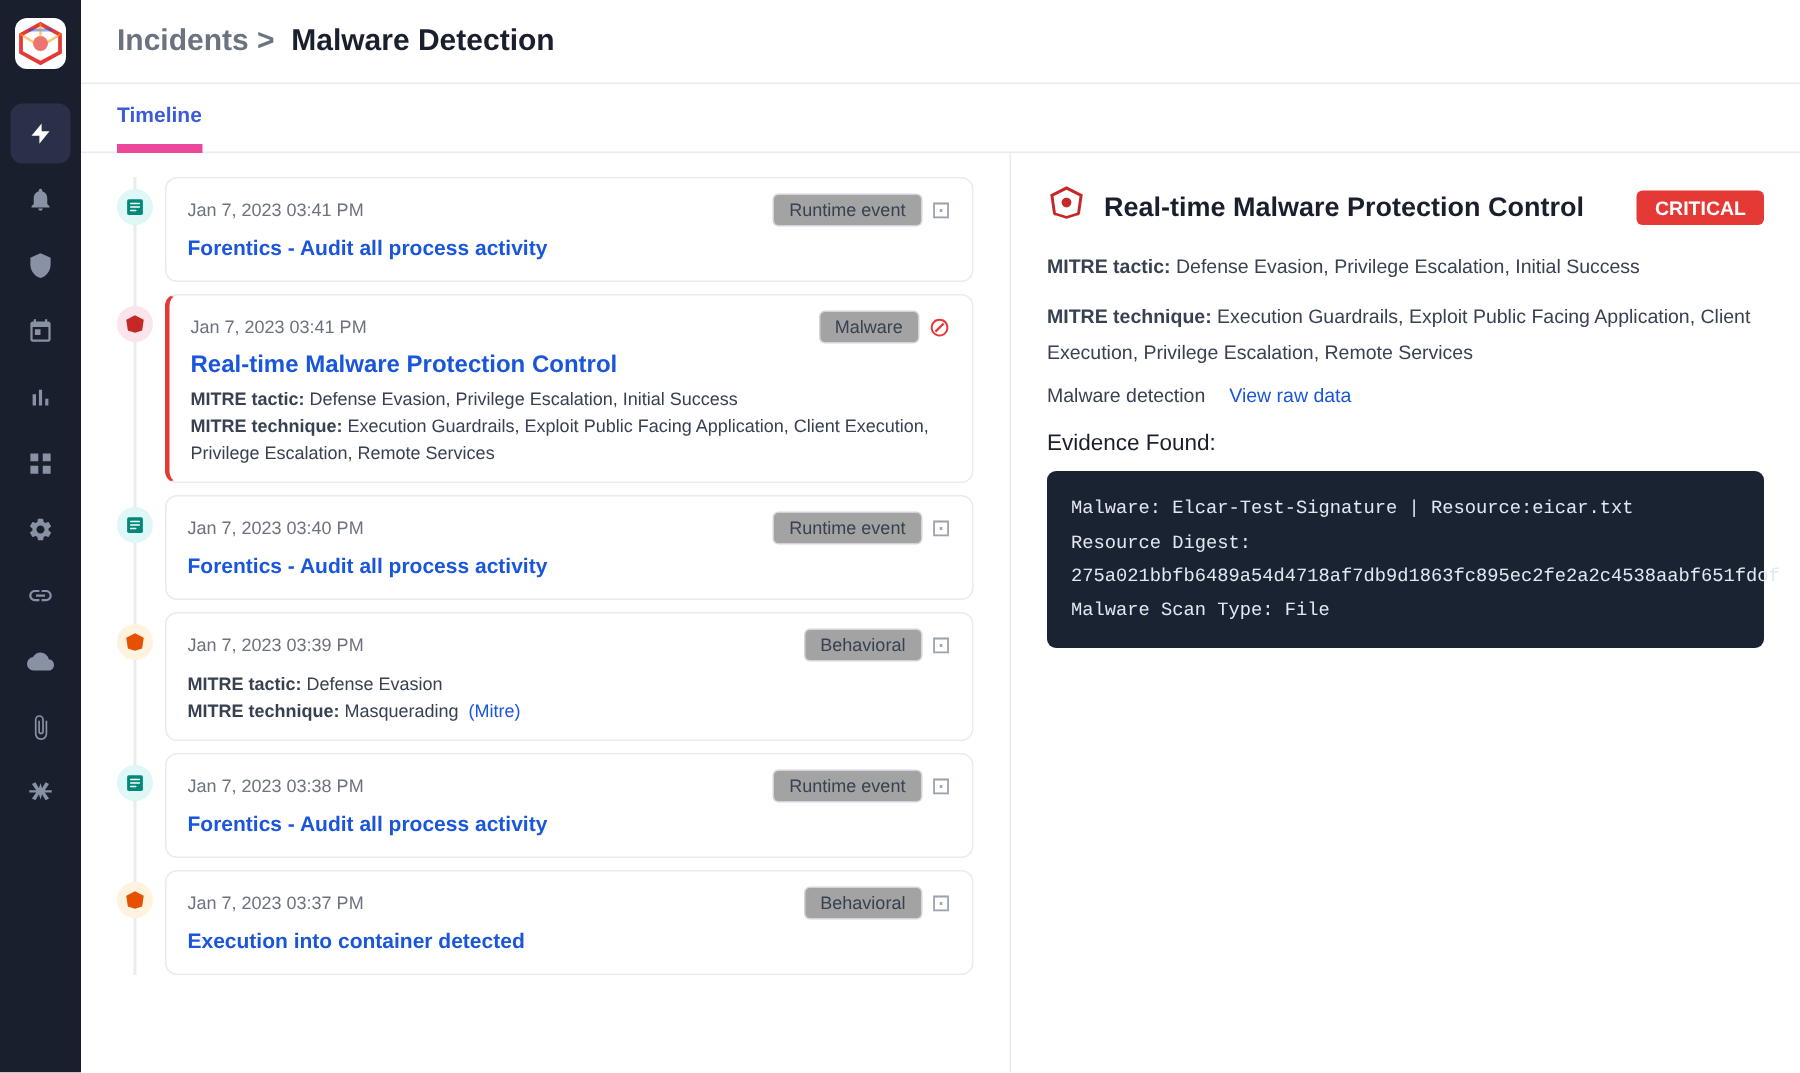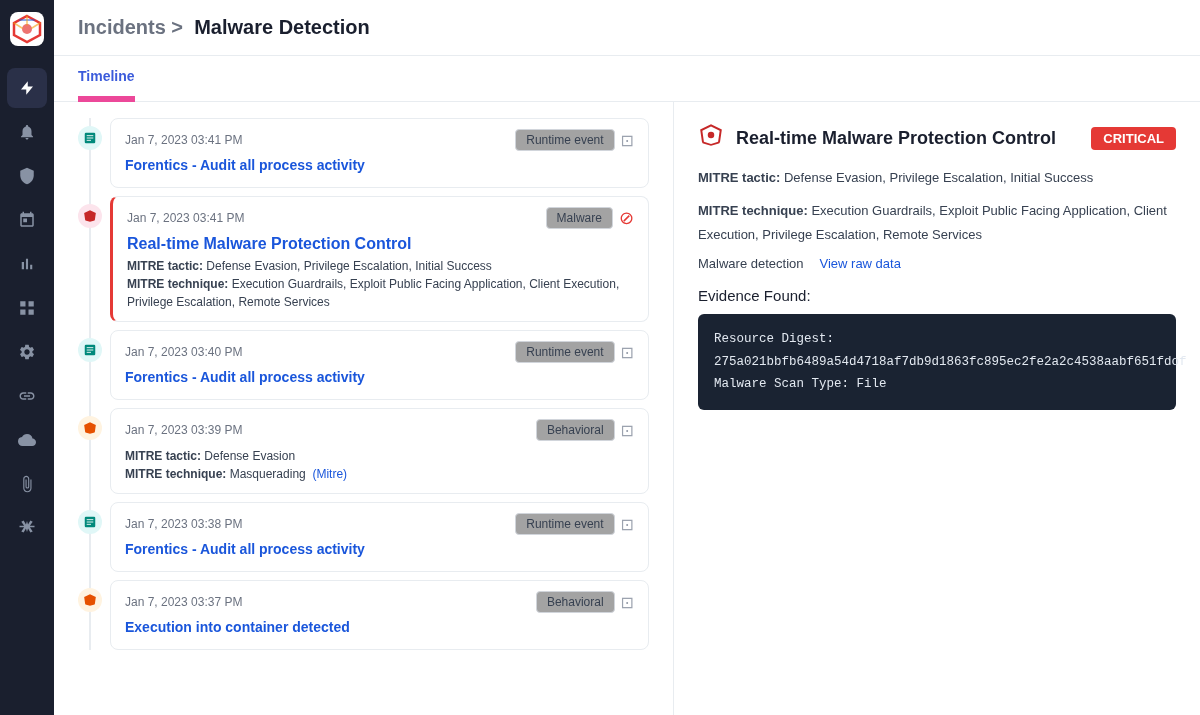--- a/index.html
+++ b/index.html
@@ -501,19 +501,20 @@
       </div>
 
       <div class="detail-links">
         <span class="detail-link-label">Malware detection</span>
         <a href="#" class="detail-link">View raw data</a>
       </div>
 
       <div class="evidence-title">Evidence Found:</div>
 
       <div class="evidence-box">
+        <div>Malware: Elcar-Test-Signature | Resource:eicar.txt</div>
         <div>Resource Digest: 275a021bbfb6489a54d4718af7db9d1863fc895ec2fe2a2c4538aabf651fdof</div>
         <div>Malware Scan Type: File</div>
       </div>
     </div>
 
   </div>
 </div>
 
 </body></html>

